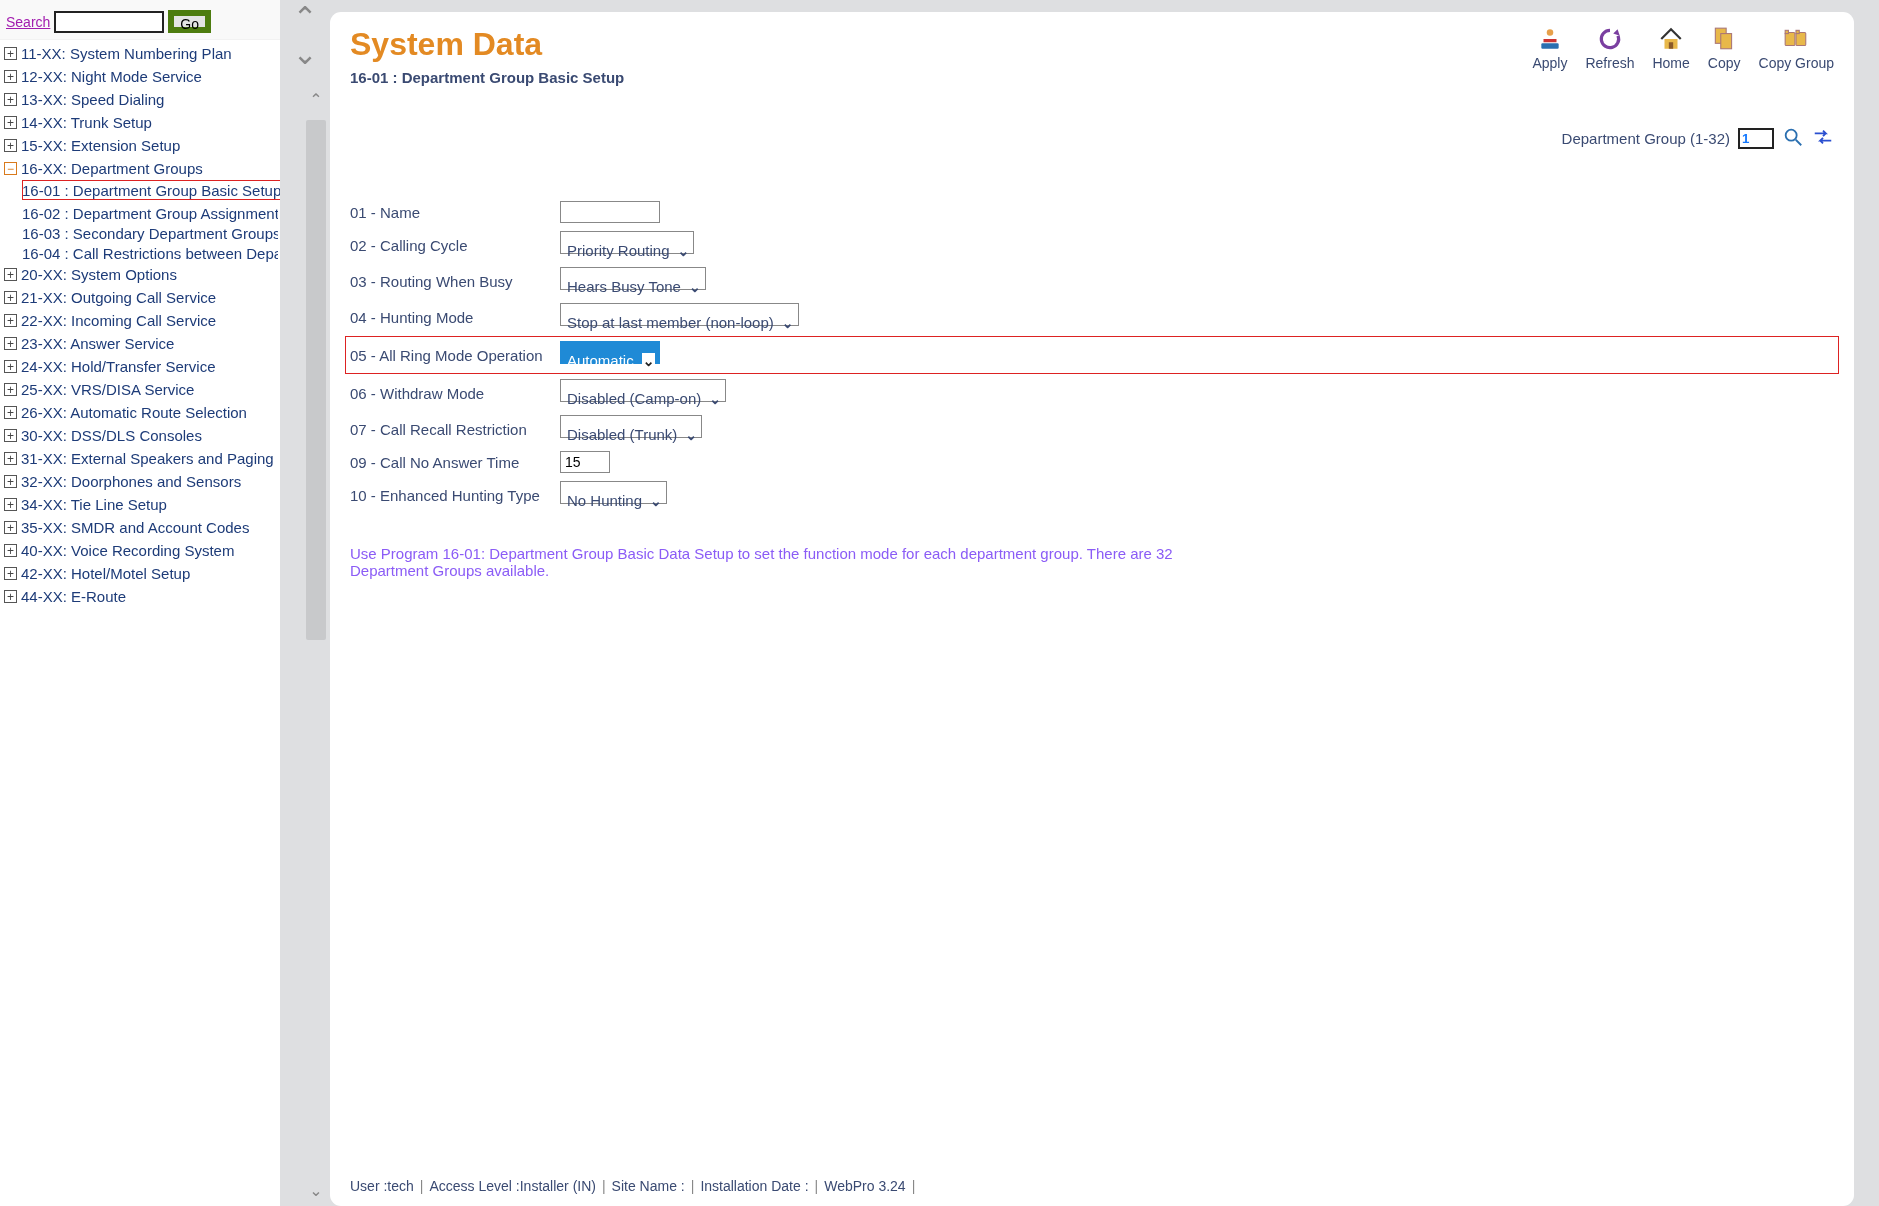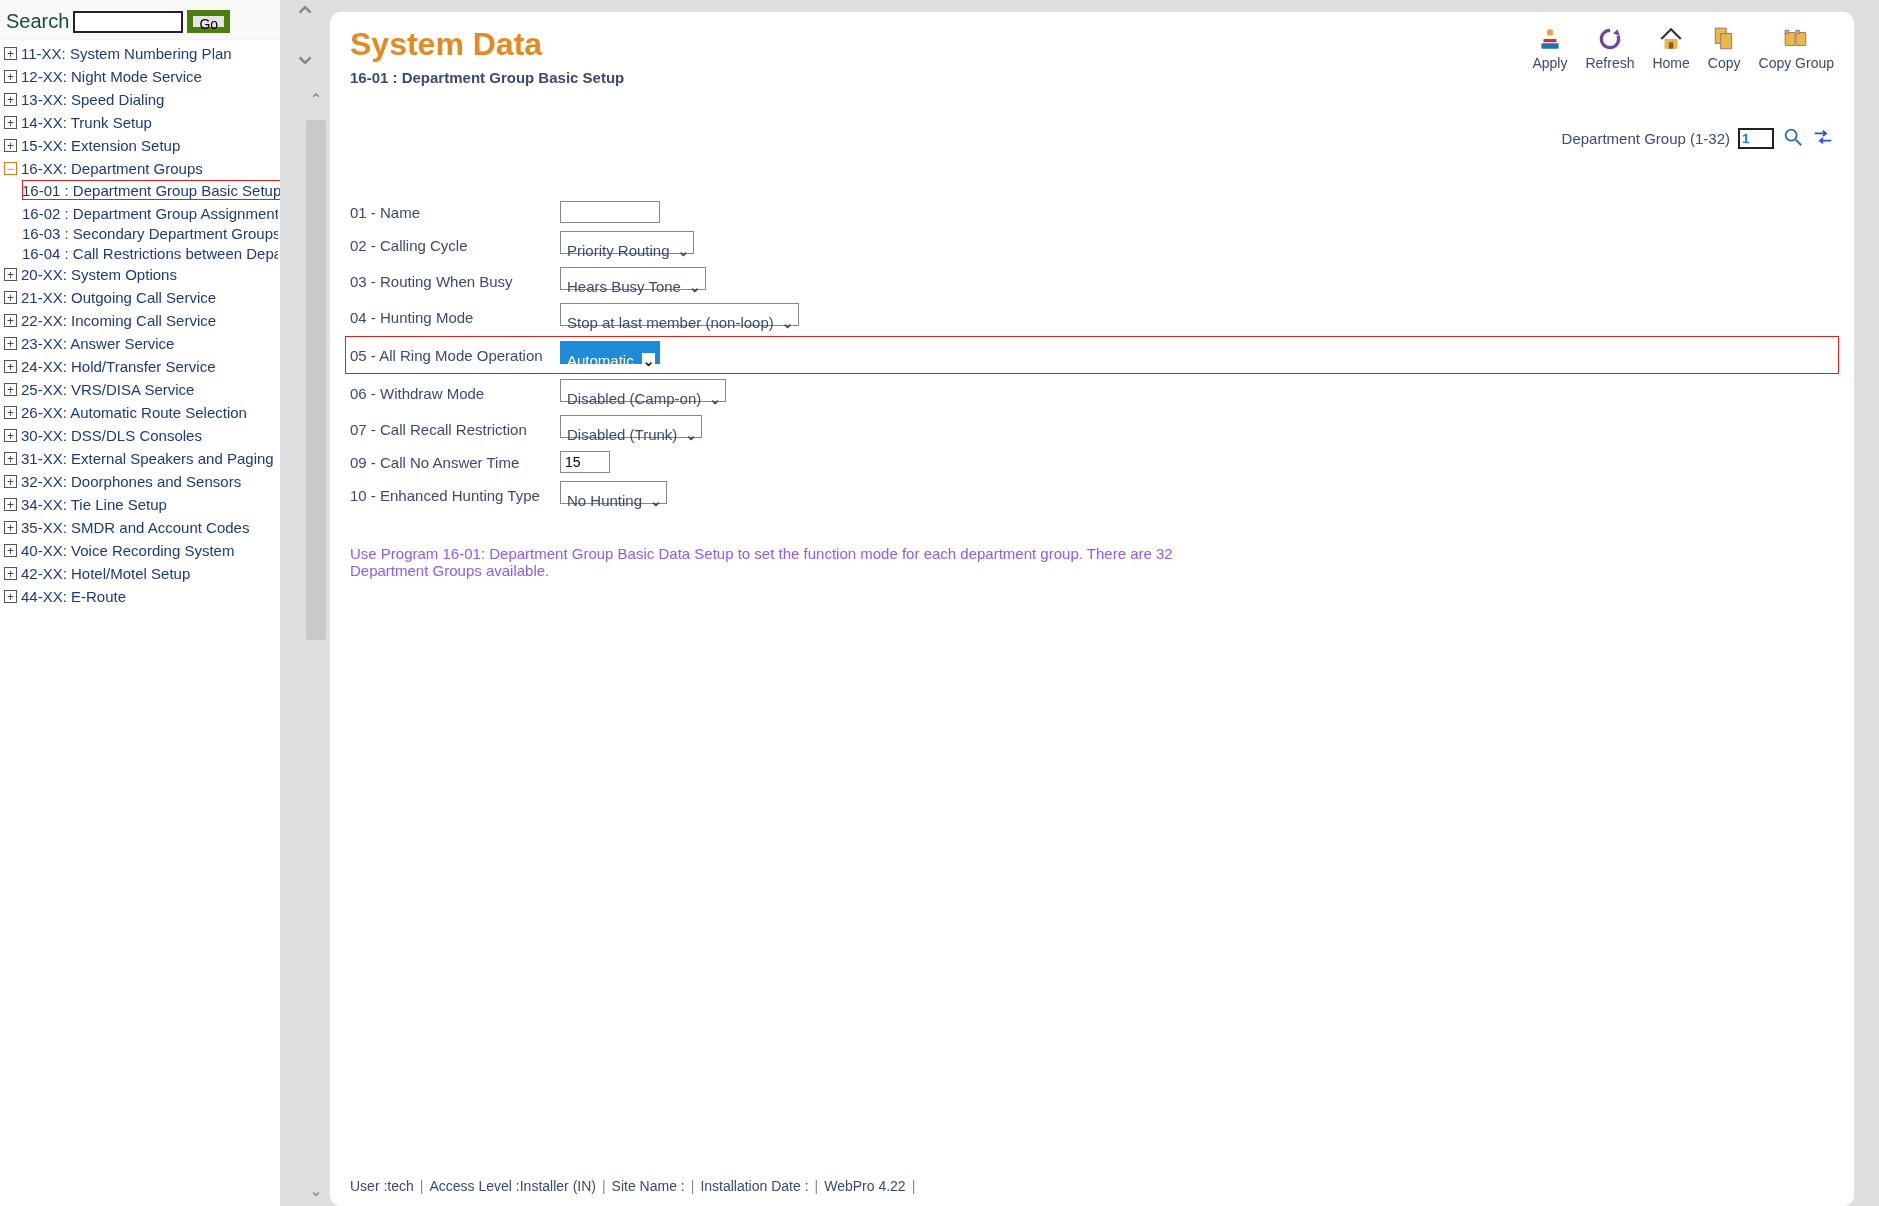--- a/index.html
+++ b/index.html
@@ -1,20 +1,20 @@
 <!DOCTYPE html>
 <html><head>
 <meta charset="utf-8">
 <style>
   * { box-sizing: border-box; }
   html, body { margin:0; padding:0; height:100%; font-family: Verdana, Arial, sans-serif; font-size:15px; color:#3a4a72; background:#e8e9ea; }
   .app { display:flex; height:100%; }
   .sidebar { width:280px; background:#fff; display:flex; flex-direction:column; position:relative; }
   .search-row { display:flex; align-items:center; gap:4px; padding:10px 6px 6px 6px; background:#f9f9f9; border-bottom:1px solid #f2f2f2;}
-  .search-row label { font-size:20px; color:#14532d; }
+  .search-row label { font-size:14px; color:#a21caf;text-decoration:underline; }
   .search-row input { width:110px; border:2px solid #222; height:22px; padding:1px 2px; }
   .search-row button { height:23px; padding:0 6px; background:#e4e4e4; border:6px solid #4d7c0f; cursor:pointer; font-size:14px;}
   .tree { flex:1; overflow:hidden; padding:2px 2px 4px 2px;}
   .tree-item { display:flex; align-items:center; gap:4px; padding:3px 0 3px 2px; color:#1d3b78; cursor:pointer; white-space:nowrap; overflow:hidden; }
   .box { width:13px; height:13px; border:1px solid #555; display:flex; align-items:center; justify-content:center; font-size:12px; line-height:1; color:#444; background:#fff; flex-shrink:0;}
   .box.minus { color:#d97a1c; border-color:#d97a1c;}
   .sub-tree { padding-left:20px; }
   .sub-item { color:#1d3b78; padding:1.5px 0; cursor:pointer; white-space:nowrap; overflow:hidden;}
   .sub-item.active { outline:1px solid #d22; outline-offset:-1px; padding-right:4px; display:inline-block;}
   .gutter { width:50px; background:#dedfe1; display:flex; flex-direction:column; align-items:center; position:relative;}
@@ -289,18 +289,18 @@
         <span class="sep">|</span>
         <span>Access Level : </span>
         <span>Installer (IN)</span>
         <span class="sep">|</span>
         <span>Site Name : </span>
         <span></span>
         <span class="sep">|</span>
         <span>Installation Date : </span>
         <span></span>
         <span class="sep">|</span>
-        <span>WebPro 4.22</span>
+        <span>WebPro 3.24</span>
         <span class="sep">|</span>
       </div>
     </div>
   </div>
 </div>
 
 </body></html>

